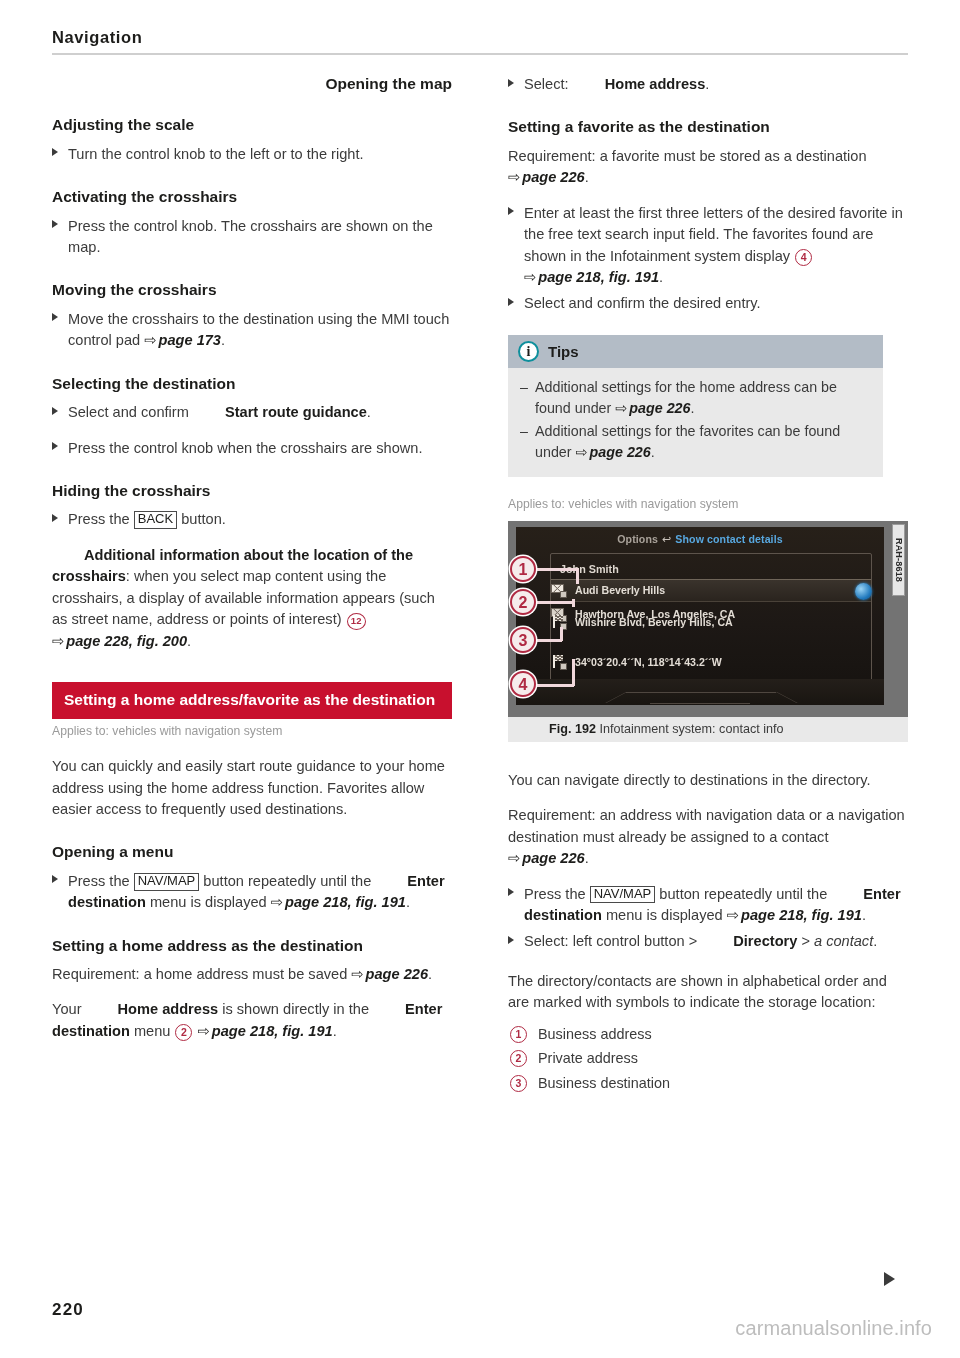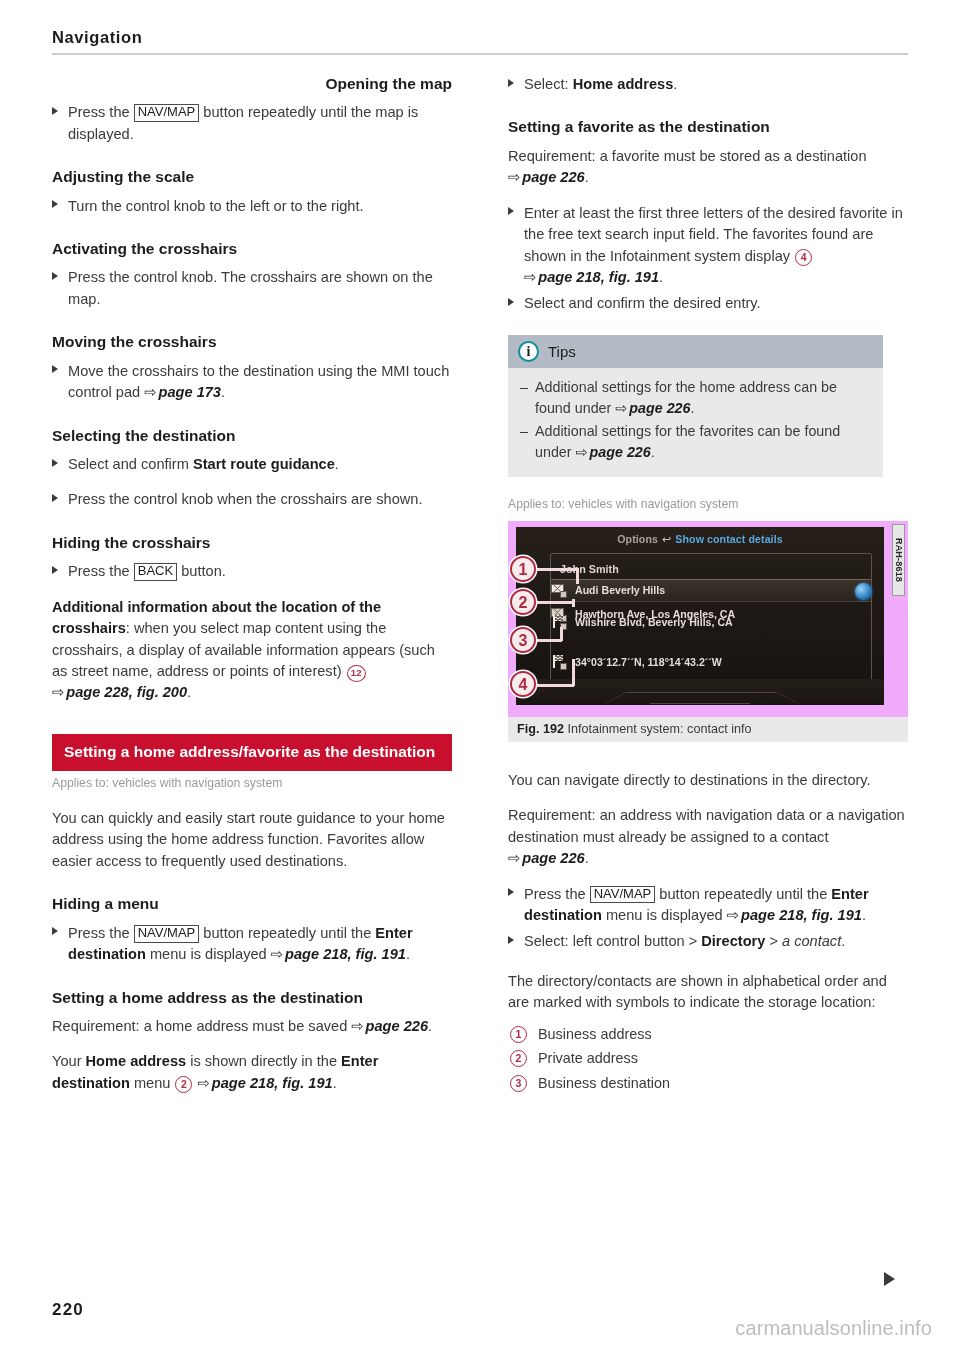--- a/index.html
+++ b/index.html
@@ -75,21 +75,21 @@
   .bullet > .tri {
     position: absolute;
     left: 0;
     top: 0.32em;
     width: 0; height: 0;
     border-left: 6px solid #3b3b3b;
     border-top: 4px solid transparent;
     border-bottom: 4px solid transparent;
   }
   .bullet.last { margin-bottom: 14px; }
-  b, strong { color: #1d1d1b; font-weight: bold; }
+  b, strong { color: #1d1d1b; font-weight: bold; margin-left: 32px; }
   .ref {
     font-style: italic;
     font-weight: bold;
     color: #1d1d1b;
     white-space: nowrap;
   }
   .arrow-ref::before {
     content: "\21E8";
     font-style: normal;
     font-weight: normal;
@@ -160,21 +160,21 @@
     color: #1d1d1b;
     font-family: "Liberation Serif", serif;
     font-weight: bold;
     font-size: 14px;
     line-height: 17px;
     text-align: center;
     box-sizing: border-box;
   }
   .tips-title {
     font-size: 15px;
-    font-weight: normal;
+    font-weight: bold;
     color: #1d1d1b;
   }
   .tips-body { padding: 9px 12px 11px 12px; }
   .dashitem {
     font-size: 14.3px;
     line-height: 1.45;
     color: #3b3b3b;
     padding-left: 15px;
     position: relative;
     margin-bottom: 3px;
@@ -182,21 +182,21 @@
   .dashitem > .dash {
     position: absolute; left: 0; top: 0;
   }
 
   
   .figure { margin: 0; width: 400px; }
   .fig-img {
     position: relative;
     width: 400px;
     height: 196px;
-    background: #f0abfc;
+    background: #737373;
     overflow: hidden;
   }
   
   .screen {
     position: absolute;
     left: 8px; top: 6px;
     width: 368px; height: 178px;
     background: #221c19;
     background-image:
       linear-gradient(180deg, #272019 0%, #1d1815 55%, #15120f 100%);
@@ -424,26 +424,20 @@
 <div class="page">
 
   <div class="run-head">
     <div class="run-head-title">Navigation</div>
     <div class="run-head-rule"></div>
   </div>
 
   <div class="col col-left">
 
     <h3 class="sub first">Opening the map</h3>
-    <div class="bullet last">
-      <span class="tri"></span>
-      <span>Press the</span>
-      <span class="hwbtn">NAV/MAP</span>
-      <span>button repeatedly until the map is displayed.</span>
-    </div>
 
     <h3 class="sub">Adjusting the scale</h3>
     <div class="bullet last">
       <span class="tri"></span>
       <span>Turn the control knob to the left or to the right.</span>
     </div>
 
     <h3 class="sub">Activating the crosshairs</h3>
     <div class="bullet last">
       <span class="tri"></span>
@@ -480,21 +474,21 @@
       <b>Additional information about the location of the crosshairs</b><span>: when you select map content using the crosshairs, a display of available information appears (such as street name, address or points of interest)</span>
       <span class="cnum wide">12</span>
       <span class="ref arrow-ref">page 228, fig. 200</span><span>.</span>
     </p>
 
     <div class="sec-red">Setting a home address/favorite as the destination</div>
     <div class="applies">Applies to: vehicles with navigation system</div>
 
     <p class="body">You can quickly and easily start route guidance to your home address using the home address function. Favorites allow easier access to frequently used destinations.</p>
 
-    <h3 class="sub">Hiding a menu</h3>
+    <h3 class="sub">Opening a menu</h3>
     <div class="bullet last">
       <span class="tri"></span>
       <span>Press the</span>
       <span class="hwbtn">NAV/MAP</span>
       <span>button repeatedly until the</span>
       <b>Enter destination</b>
       <span>menu is displayed</span>
       <span class="ref arrow-ref">page 218, fig. 191</span><span>.</span>
     </div>
 
@@ -590,21 +584,21 @@
             <span class="ico flag">
                 <span class="bld"></span>
               </span>
             <span class="lbl">Wilshire Blvd, Beverly Hills, CA</span>
           </div>
 
           <div class="row" style="top:124px;">
             <span class="ico flag">
                 <span class="bld"></span>
               </span>
-            <span class="lbl">34°03´12.7´´N, 118°14´43.2´´W</span>
+            <span class="lbl">34°03´20.4´´N, 118°14´43.2´´W</span>
           </div>
 
           <div class="scr-bottom-bar"></div>
           <div class="notch">
             <div class="seg" style="left:0;  top:0;  width:150px;"></div>
             <div class="seg" style="left:24px; top:11px; width:100px;"></div>
             <div class="seg" style="left:0;  top:0; width:1px; height:11px; transform:skewX(-62deg); transform-origin:top left;"></div>
             <div class="seg" style="left:150px; top:0; width:1px; height:11px; transform:skewX(62deg); transform-origin:top left;"></div>
           </div>
         </div>

